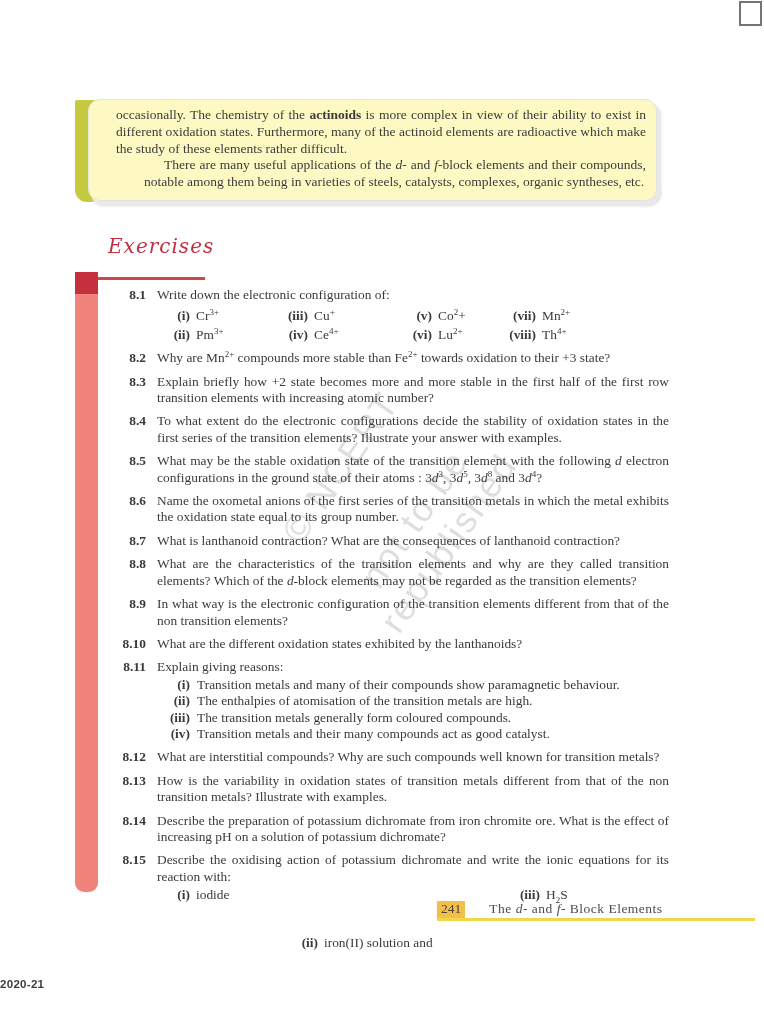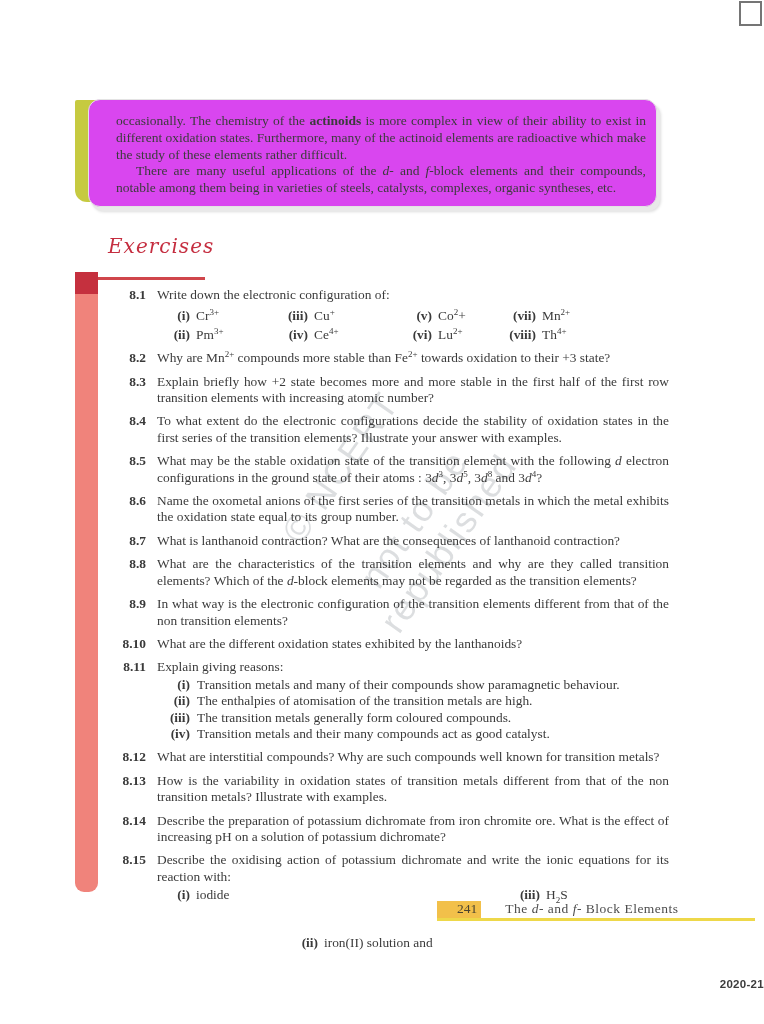--- a/index.html
+++ b/index.html
@@ -17,28 +17,28 @@
     border:2px solid #757575;background:#fff;
   }
 
   
   .intro-bar{
     position:absolute;left:75px;top:100px;width:25px;height:102px;
     background:#c6ca40;border-radius:2px 0 8px 12px;
   }
   .intro-card{
     position:absolute;left:88px;top:99px;width:569px;
-    background:#d946ef;border:1px solid #e3e3e3;border-radius:12px;
+    background:#fef9c3;border:1px solid #e3e3e3;border-radius:12px;
     box-shadow:3px 4px 0 #e9e9e9, 4px 5px 3px #dddddd;
-    padding:13px 10px 9px 27px;box-sizing:border-box;
+    padding:7px 10px 9px 27px;box-sizing:border-box;
   }
   .intro-card p{
     margin:0;font-size:13.5px;line-height:16.8px;text-align:justify;color:#3b3b3b;
   }
-  .intro-card p.indent{text-indent:20px;}
+  .intro-card p.indent{text-indent:20px;margin-left:28px;}
 
   
   .watermark{
     position:absolute;left:245px;top:400px;width:370px;height:260px;
     transform:rotate(-55deg);color:#aeb2b6;opacity:0.42;
     font-size:36px;letter-spacing:2px;text-align:center;pointer-events:none;
     font-family:"Liberation Sans", sans-serif;
   }
   .watermark .wm-line{display:block;}
   .watermark .wm-line + .wm-line{margin-top:48px;}
@@ -80,28 +80,28 @@
   .col-cell{white-space:nowrap;}
   .col-cell:nth-child(1){width:128px;}
   .col-cell:nth-child(2){width:222px;margin-top:48px;}
 
   
   .footer-strip{
     position:absolute;left:437px;top:901px;width:318px;
     font-size:13.5px;color:#4c4c4c;white-space:nowrap;
   }
   .page-num-badge{
-    display:inline-block;background:#f2c04a;padding:0 4px 1px 20px;color:#4a4430;
+    display:inline-block;background:#f2c04a;padding:0 4px 1px 4px;color:#4a4430;
   }
   .chapter-title{margin-left:24px;letter-spacing:0.5px;}
   .footer-rule{
     position:absolute;left:437px;top:918px;width:318px;height:3px;background:#eed84a;
   }
   .year-mark{
-    position:absolute;left:0;right:0;top:978px;text-align:right;
+    position:absolute;left:0;right:0;top:978px;text-align:left;
     font-family:"Liberation Sans", sans-serif;font-size:11.5px;color:#3c3c3c;
     letter-spacing:0.3px;font-weight:bold;
   }
 </style>
 </head>
 <body>
 
 <div class="corner-box"></div>
 
 <div class="intro-bar"></div>

